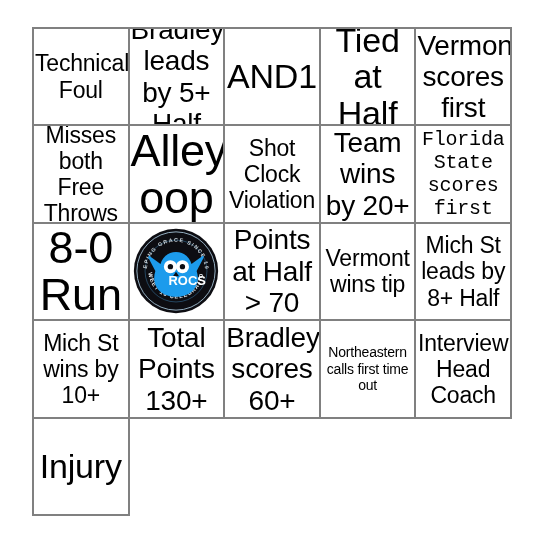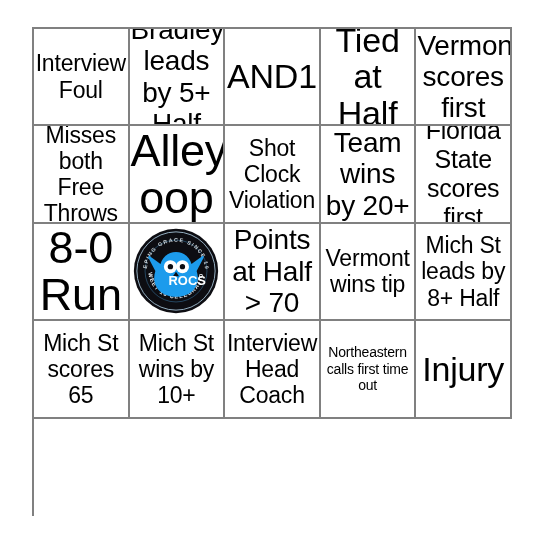--- a/index.html
+++ b/index.html
@@ -45,21 +45,21 @@
     width: 100%;
     color: #000000;
     line-height: 1.12;
     font-weight: 400;
     letter-spacing: -0.2px;
     word-break: normal;
   }
 
   
   .fs-xs  { font-size: 14px; line-height: 1.18; }
-  .fs-s   { font-size: 25px; line-height: 1.16; }
+  .fs-s   { font-size: 20px; line-height: 1.16; font-family: Liberation Mono, monospace; }
   .fs-m   { font-size: 23px; line-height: 1.14; }
   .fs-l   { font-size: 28px; line-height: 1.12; }
   .fs-xl  { font-size: 34px; line-height: 1.08; }
   .fs-xxl { font-size: 45px; line-height: 1.05; }
 
   
   .logo-cell {
     padding: 0;
   }
 
@@ -67,21 +67,21 @@
     width: 86px;
     height: 86px;
     display: block;
   }
 </style>
 </head>
 <body>
 
 <div id="bingo-card">
     <div class="bingo-cell">
-      <span class="cell-text fs-m">Interview Foul</span>
+      <span class="cell-text fs-m">Technical Foul</span>
     </div>
     <div class="bingo-cell">
       <span class="cell-text fs-l">Bradley leads by 5+ Half</span>
     </div>
     <div class="bingo-cell">
       <span class="cell-text fs-xl">AND1</span>
     </div>
     <div class="bingo-cell">
       <span class="cell-text fs-xl">Tied at Half</span>
     </div>
@@ -129,27 +129,30 @@
     <div class="bingo-cell">
       <span class="cell-text fs-l">Points at Half &gt; 70</span>
     </div>
     <div class="bingo-cell">
       <span class="cell-text fs-m">Vermont wins tip</span>
     </div>
     <div class="bingo-cell">
       <span class="cell-text fs-m">Mich St leads by 8+ Half</span>
     </div>
     <div class="bingo-cell">
-      <span class="cell-text fs-m">Mich St scores 65</span>
-    </div>
-    <div class="bingo-cell">
       <span class="cell-text fs-m">Mich St wins by 10+</span>
     </div>
     <div class="bingo-cell">
-      <span class="cell-text fs-m">Interview Head Coach</span>
+      <span class="cell-text fs-l">Total Points 130+</span>
+    </div>
+    <div class="bingo-cell">
+      <span class="cell-text fs-l">Bradley scores 60+</span>
     </div>
     <div class="bingo-cell">
       <span class="cell-text fs-xs">Northeastern calls first time out</span>
+    </div>
+    <div class="bingo-cell">
+      <span class="cell-text fs-m">Interview Head Coach</span>
     </div>
     <div class="bingo-cell">
       <span class="cell-text fs-xl">Injury</span>
     </div>
   </div>
 
 </body></html>

